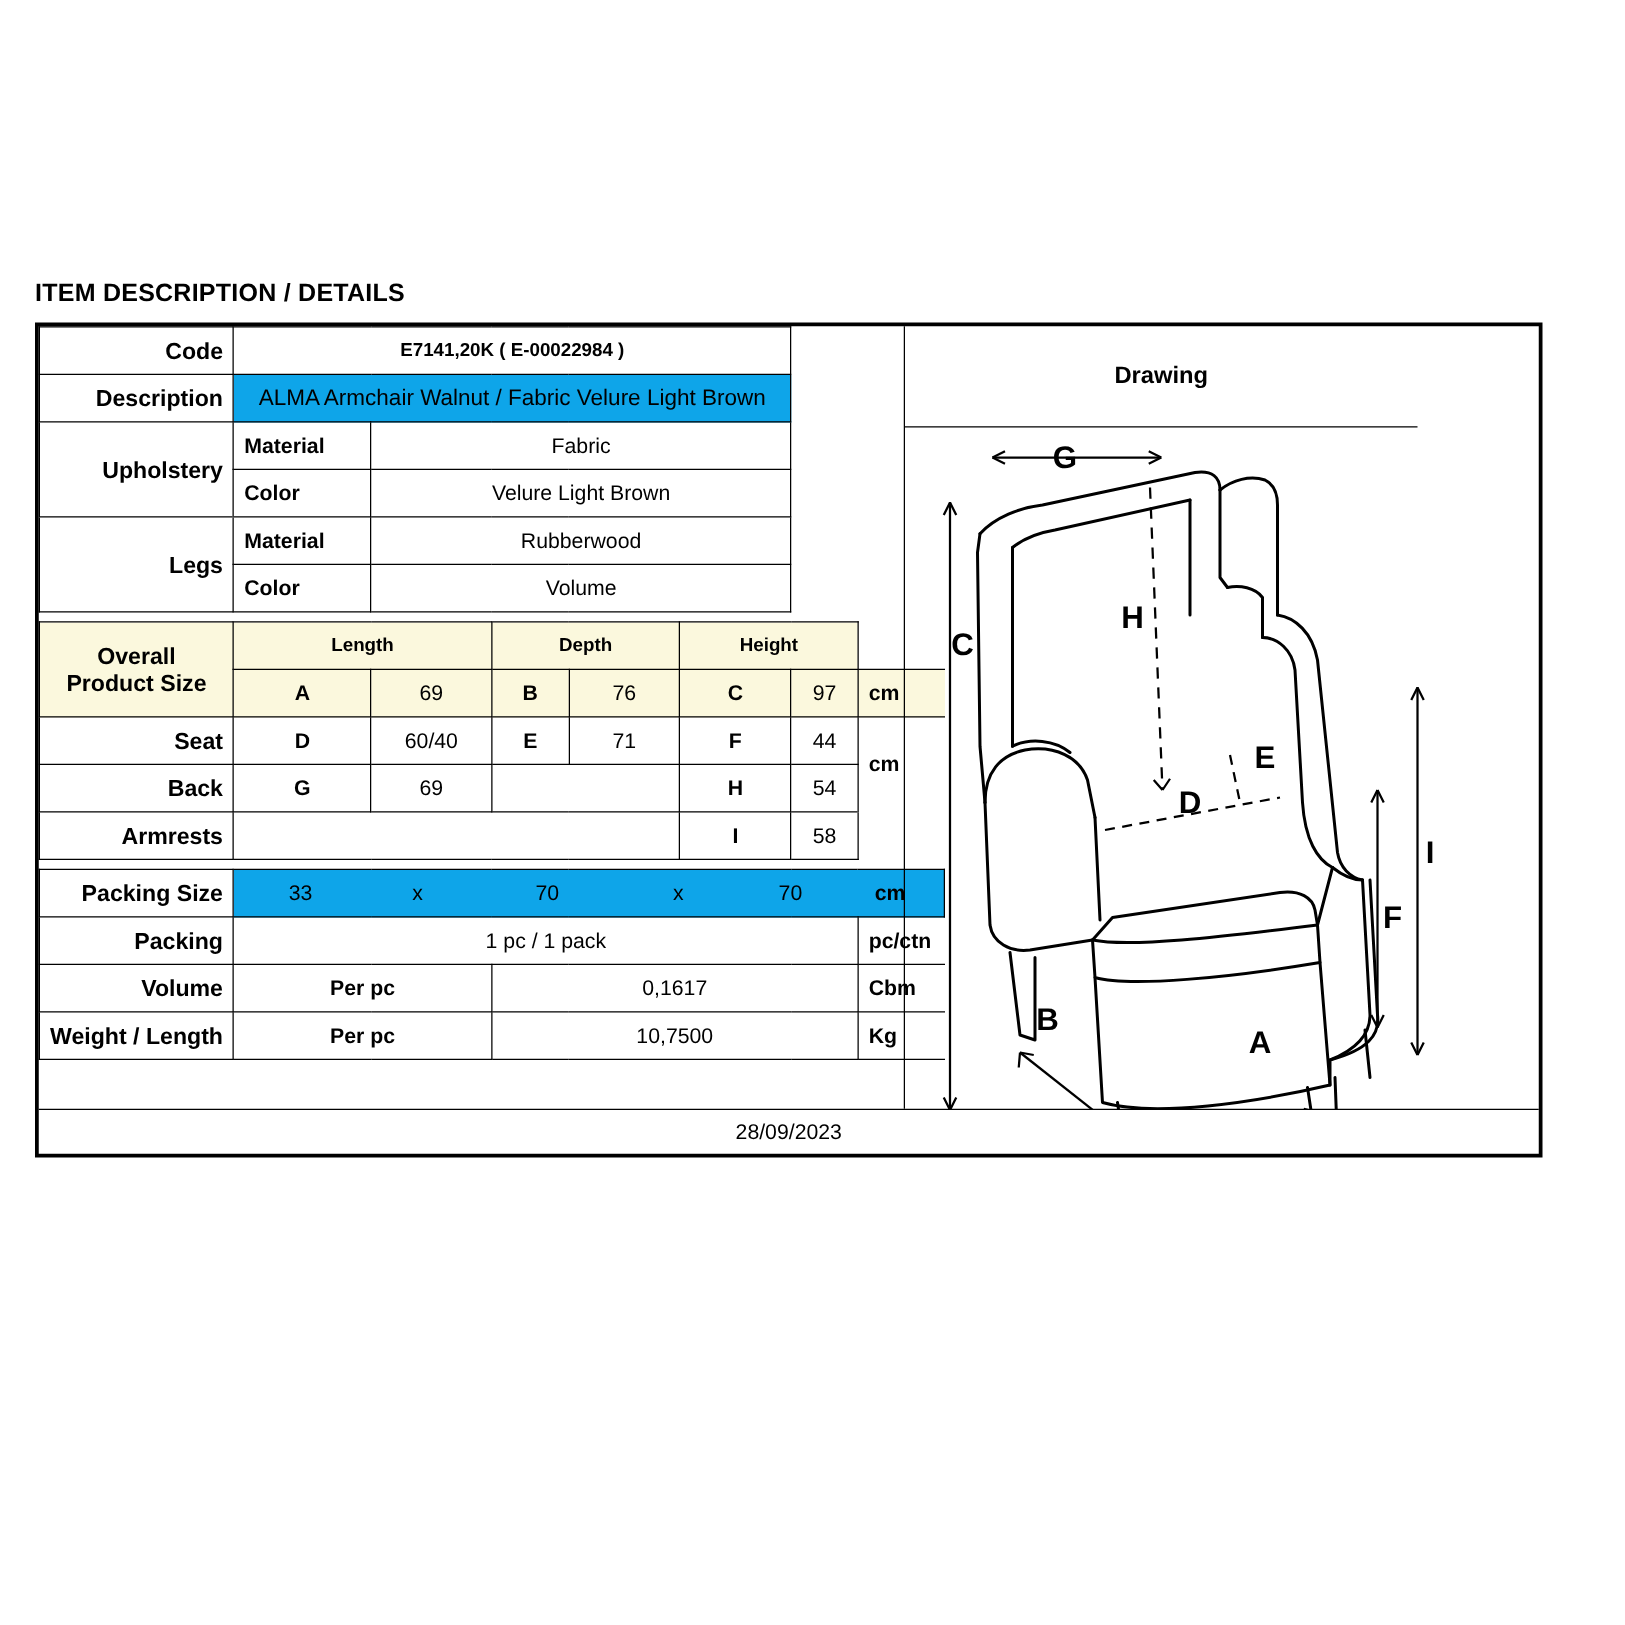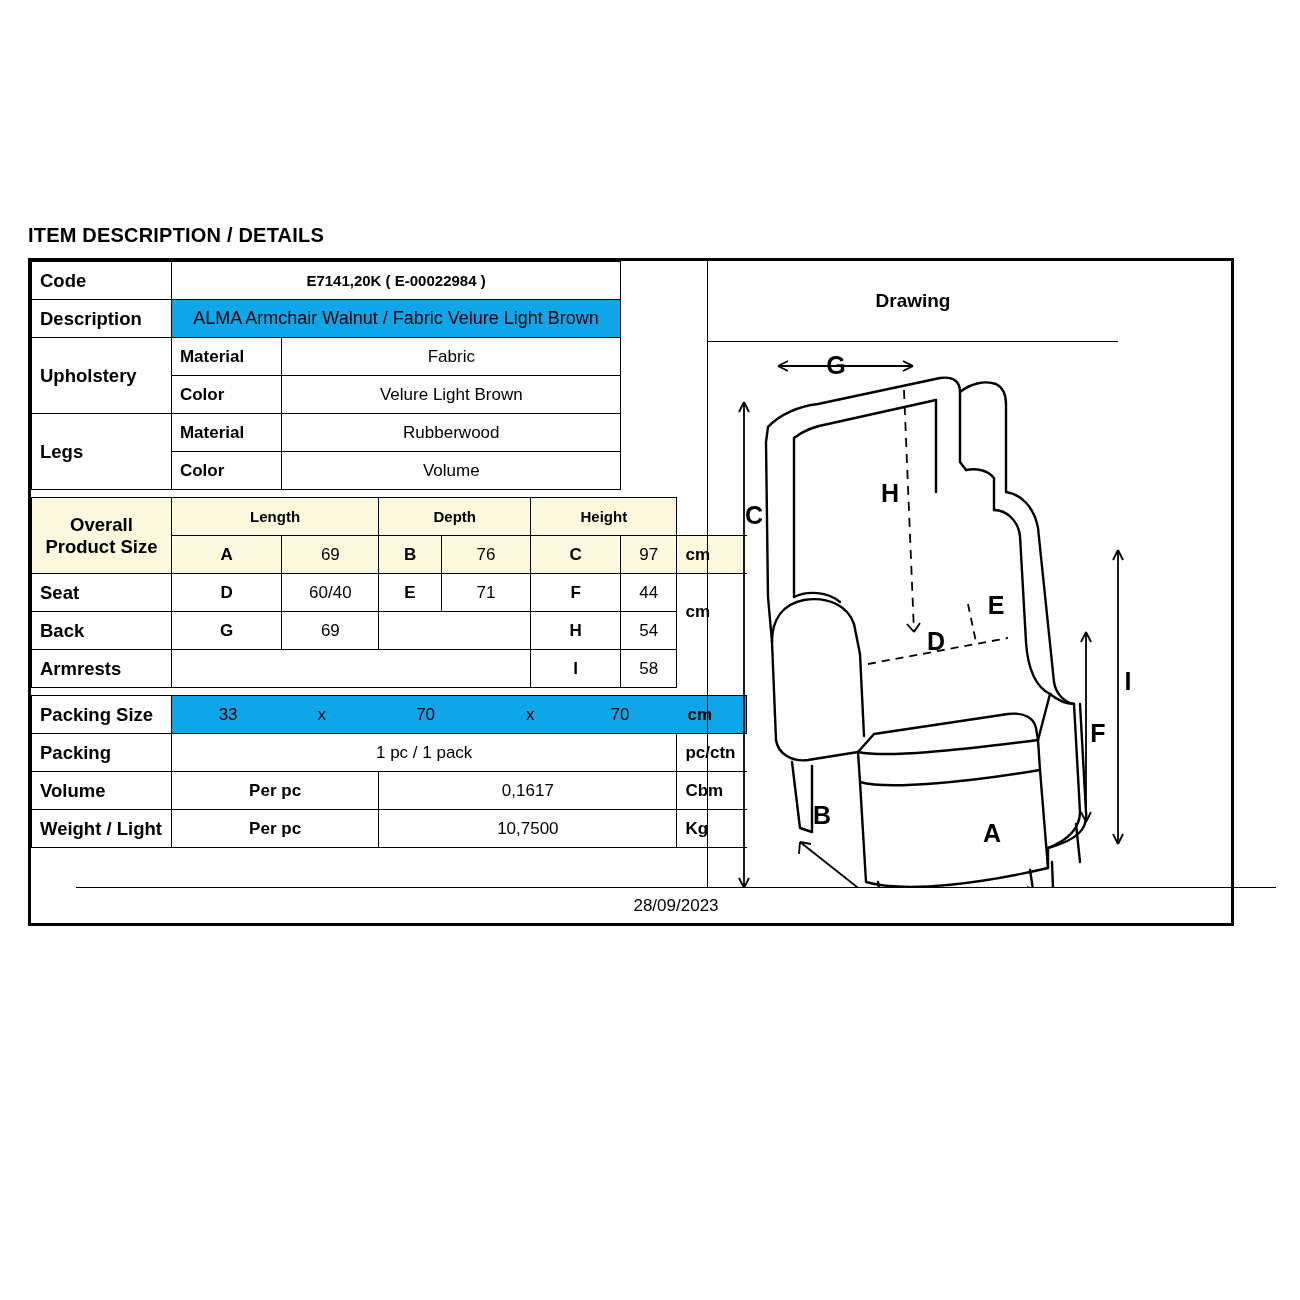--- a/index.html
+++ b/index.html
@@ -52,34 +52,35 @@
     border: 1.6px solid #000;
     height: 38px;
     padding: 0 8px;
     box-sizing: border-box;
     vertical-align: middle;
     white-space: nowrap;
   }
   .lbl {
     font-weight: bold;
     font-size: 18.5px;
+    text-align: right;
   }
   .ctr { text-align: center; }
   .bold { font-weight: bold; }
   .big { font-size: 15px; font-weight: bold; }
   .yellow { background: #fbf8dd; margin-left: 38px; }
   .grey { background: #0ea5e9; }
   .noborder { border: none !important; }
   .no-right { border-right: none !important; }
   .no-bottom { border-bottom: none !important; }
 
   
   .drawing-panel {
     position: absolute;
-    left: 676px;
+    left: 692px;
     top: 0px;
     width: 411px;
     height: 626px;
     border-left: 1.6px solid #000;
     box-sizing: border-box;
   }
   .drawing-head {
     height: 80px;
     border-bottom: 1.6px solid #000;
     display: flex;
@@ -102,21 +103,20 @@
     position: absolute;
     left: 0px;
     top: 626px;
     width: 1200px;
     height: 36px;
     border-top: 1.6px solid #000;
     display: flex;
     align-items: center;
     justify-content: center;
     font-size: 17px;
-    margin-left: 45px;
   }
   .dimletter {
     font-family: "Liberation Sans", sans-serif;
     font-size: 25px;
     font-weight: bold;
   }
 </style>
 </head>
 <body>
 
@@ -236,21 +236,21 @@
       </tr>
 
       <tr>
         <td class="lbl">Volume</td>
         <td class="ctr bold" colspan="2">Per pc</td>
         <td class="ctr" colspan="4">0,1617</td>
         <td class="bold no-right">Cbm</td>
       </tr>
 
       <tr>
-        <td class="lbl">Weight / Light</td>
+        <td class="lbl">Weight / Length</td>
         <td class="ctr bold" colspan="2">Per pc</td>
         <td class="ctr" colspan="4">10,7500</td>
         <td class="bold no-right">Kg</td>
       </tr>
     </tbody>
       </table>
 
     <div class="drawing-panel">
       <div class="drawing-head">Drawing</div>
       <div class="drawing-body">

